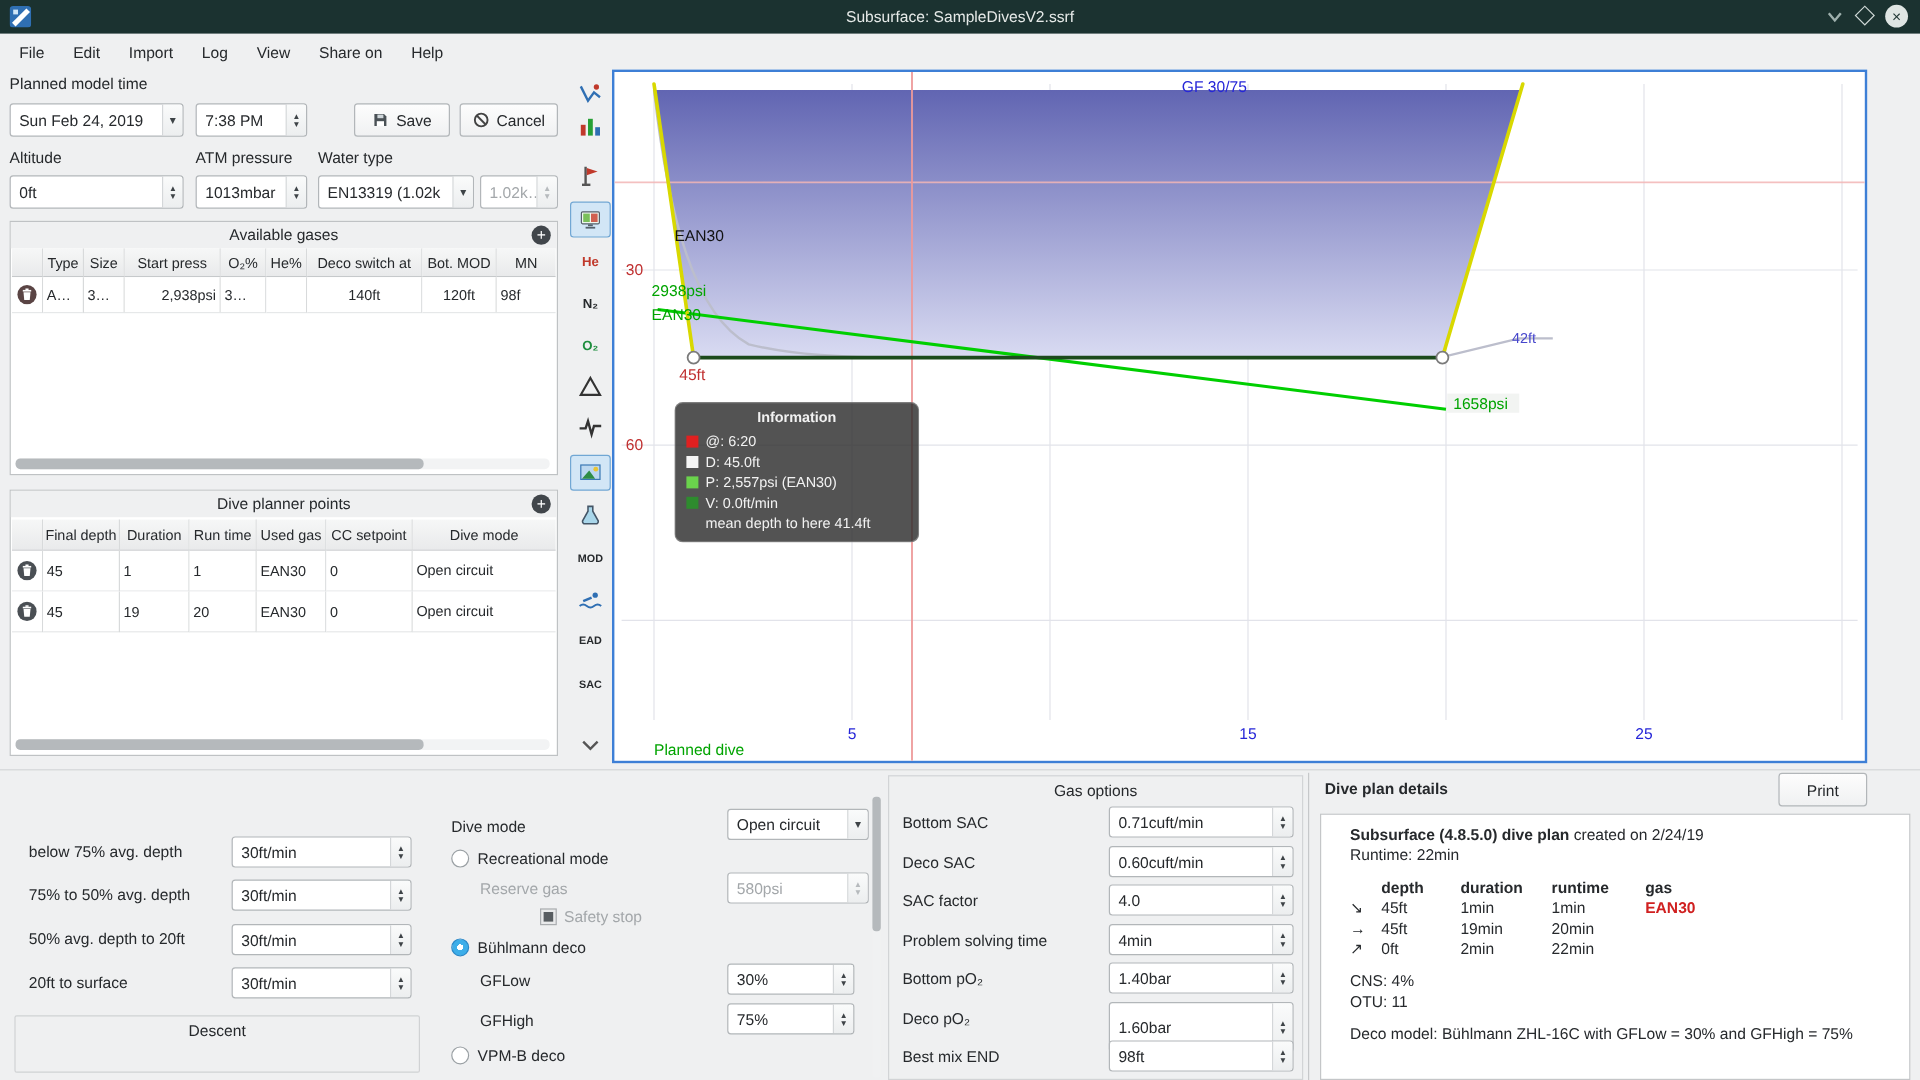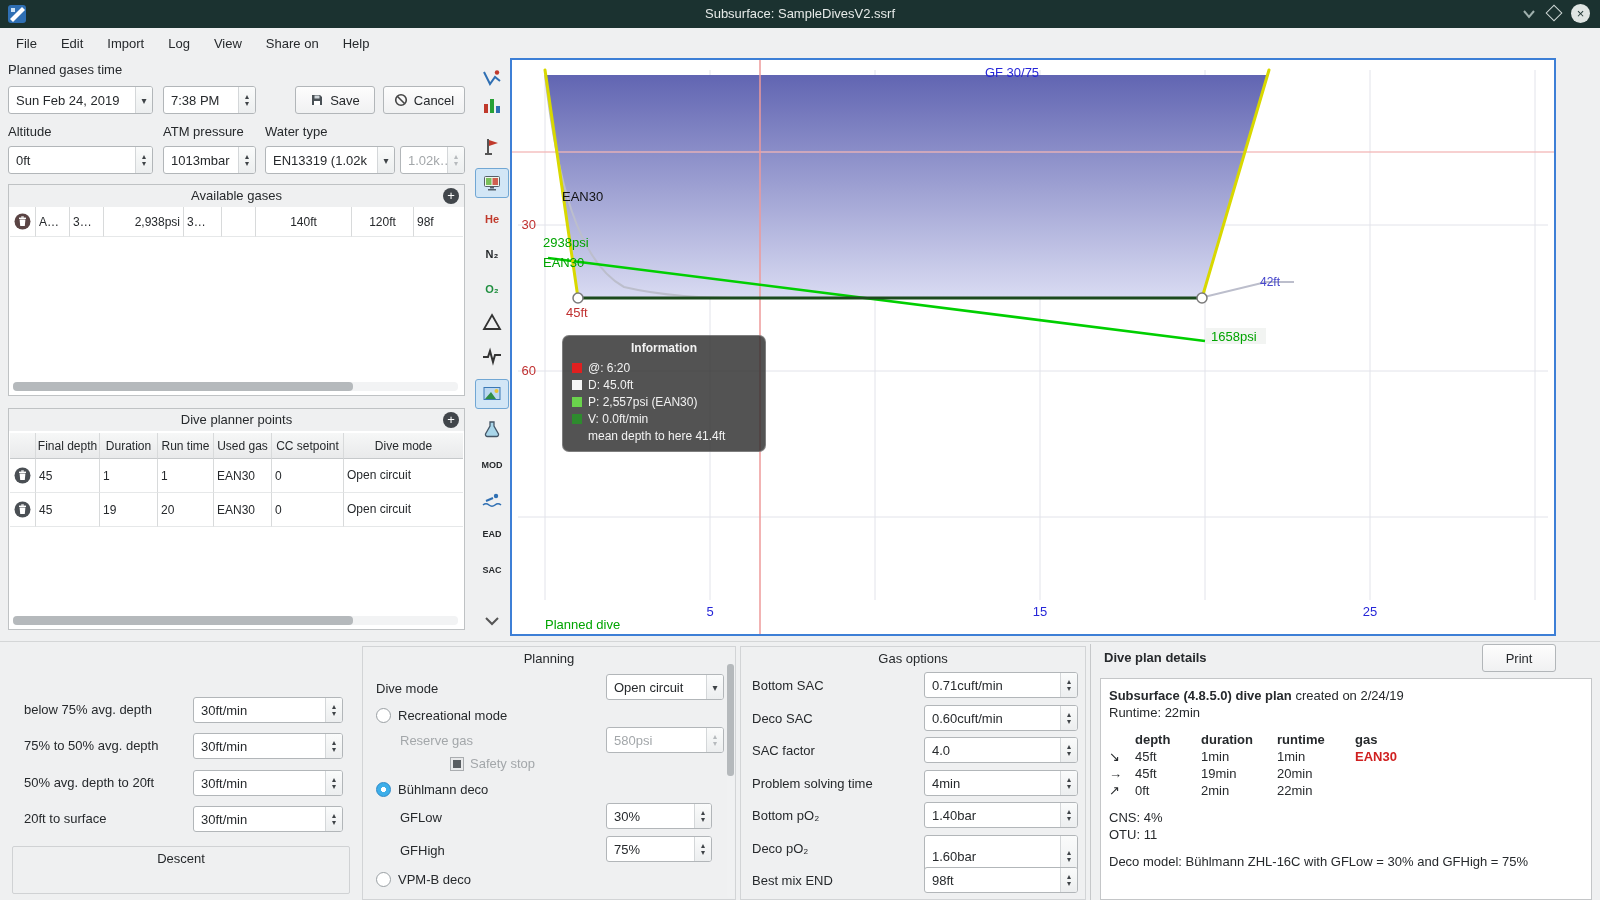--- a/index.html
+++ b/index.html
@@ -36,21 +36,21 @@
 .tt-title{text-align:center;font-weight:bold;padding:2px 0 4px}
 .tt-row{display:flex;align-items:center;gap:6px;padding:1.5px 9px;white-space:nowrap}
 .chip{width:10px;height:10px;flex:0 0 10px}
 .panel{position:absolute;border:1px solid #d2d4d6}
 .ptitle{position:absolute;left:0;right:0;top:4px;text-align:center}
 .sub-gbox{position:absolute;border:1px solid #d0d2d4;border-radius:2px}
 .radio{position:absolute;width:15px;height:15px;border-radius:50%;border:1px solid #9aa0a4;background:#fff}
 .radio.on{border-color:#2a88c8;background:radial-gradient(circle,#fff 0 2.5px,#3daee9 2.5px)}
 .check{position:absolute;width:14px;height:14px;border:1px solid #aaadb0;background:#e9eaeb}
 .check .inner{margin:2px;width:8px;height:8px;background:#585d61}
-.dp-box{position:absolute;left:1100px;top:678px;width:492px;height:222px;background:#fff;border:1px solid #c4c6c8;padding:8px 8px;overflow:hidden;font-size:13px;line-height:17px}
+.dp-box{position:absolute;left:1100px;top:678px;width:492px;height:222px;background:#fff;border:1px solid #c4c6c8;padding:8px 24px;overflow:hidden;font-size:13px;line-height:17px}
 .b{font-weight:bold}
 .red{color:#d02020}
 .dp-trow{display:flex}
 .dp-trow .c0{width:26px}
 .dp-trow .c1{width:66px}
 .dp-trow .c2{width:76px}
 .dp-trow .c3{width:78px}
 .dp-trow .c4{flex:1}
 svg text{font-family:"Liberation Sans","DejaVu Sans",sans-serif}
 </style>
@@ -76,21 +76,21 @@
   <div class="menubar">
     <div class="menu-item">File</div>
     <div class="menu-item">Edit</div>
     <div class="menu-item">Import</div>
     <div class="menu-item">Log</div>
     <div class="menu-item">View</div>
     <div class="menu-item">Share on</div>
     <div class="menu-item">Help</div>
   </div>
 
-  <div class="label" style="left:8px;top:62px">Planned gases time</div>
+  <div class="label" style="left:8px;top:62px">Planned model time</div>
 
   <div class="combo" style="left:8px;top:86px;width:145px;height:28px">
     <div class="sval">Sun Feb 24, 2019</div>
     <div class="sarr">▾</div>
   </div>
   <div class="spin" style="left:163px;top:86px;width:93px;height:28px">
     <div class="sval">7:38 PM</div>
     <div class="sarr">
         <span>▴</span>
         <span>▾</span>
@@ -139,20 +139,31 @@
     <div class="sarr" style="color:#b6babd">
         <span>▴</span>
         <span>▾</span>
       </div>
   </div>
 
   <div class="gbox" style="left:8px;top:184px;width:457px;height:212px">
     <div class="ghead">Available gases</div>
     <div class="plus">+</div>
     <div class="abs" style="left:1px;top:22px;right:1px">
+      <div class="trow thead" style="height:24px">
+        <div class="tc" style="width:26px"></div>
+        <div class="tc" style="width:34px">Type</div>
+        <div class="tc" style="width:34px">Size</div>
+        <div class="tc" style="width:80px">Start press</div>
+        <div class="tc" style="width:38px">O₂%</div>
+        <div class="tc" style="width:34px">He%</div>
+        <div class="tc" style="width:96px">Deco switch at</div>
+        <div class="tc" style="width:62px">Bot. MOD</div>
+        <div class="tc" style="width:49px;border-right:none">MN</div>
+      </div>
       <div class="trow data" style="height:30px">
         <div class="tc" style="width:26px;justify-content:center">
           <svg width="17" height="17">
               <circle cx="8.5" cy="8.5" r="8" fill="#5a4444"></circle>
               <rect x="5" y="4.6" width="7" height="1.4" fill="#fff"></rect>
               <rect x="7.2" y="3.4" width="2.6" height="1.3" fill="#fff"></rect>
               <path d="M5.6 6.6h5.8l-.6 6.4H6.2z" fill="#fff"></path>
             </svg>
         </div>
         <div class="tc" style="width:34px">A…</div>
@@ -413,23 +424,20 @@
     <div class="sval">30ft/min</div>
     <div class="sarr">
         <span>▴</span>
         <span>▾</span>
       </div>
   </div>
   <div class="sub-gbox" style="left:12px;top:846px;width:338px;height:48px">
     <div class="ptitle">Descent</div>
   </div>
 
-  <div class="panel" style="left:362px;top:646px;width:374px;height:254px">
-    <div class="ptitle">Planning</div>
-  </div>
   <div class="label" style="left:376px;top:681px">Dive mode</div>
   <div class="combo" style="left:606px;top:674px;width:118px;height:26px">
     <div class="sval">Open circuit</div>
     <div class="sarr">▾</div>
   </div>
   <div class="radio" style="left:376px;top:708px"></div>
   <div class="label" style="left:398px;top:708px">Recreational mode</div>
   <div class="label disabled" style="left:400px;top:733px">Reserve gas</div>
   <div class="spin disabled" style="left:606px;top:727px;width:118px;height:26px">
     <div class="sval">580psi</div>

